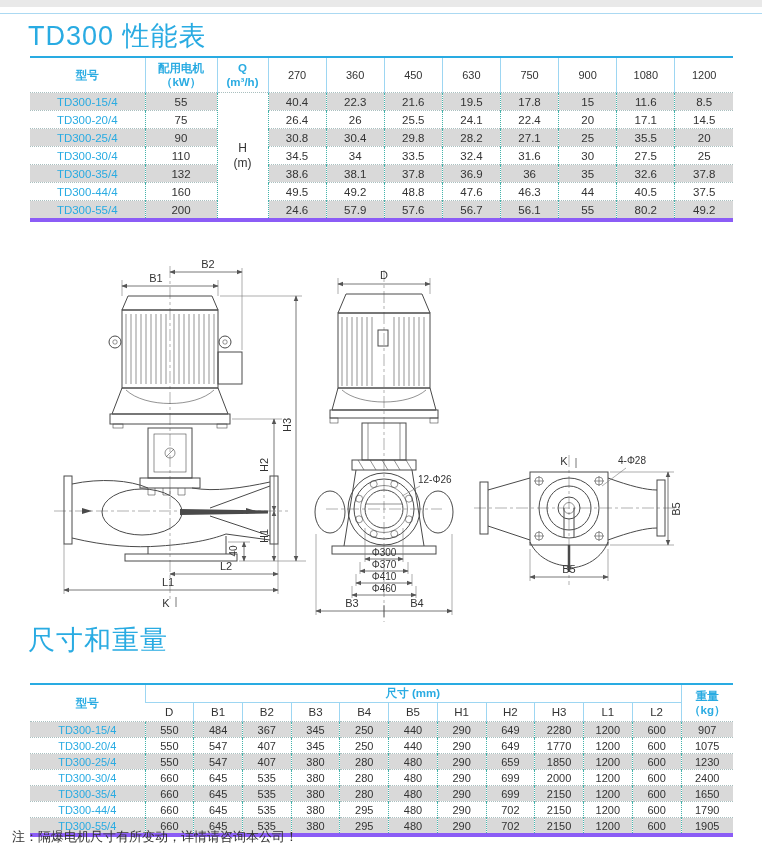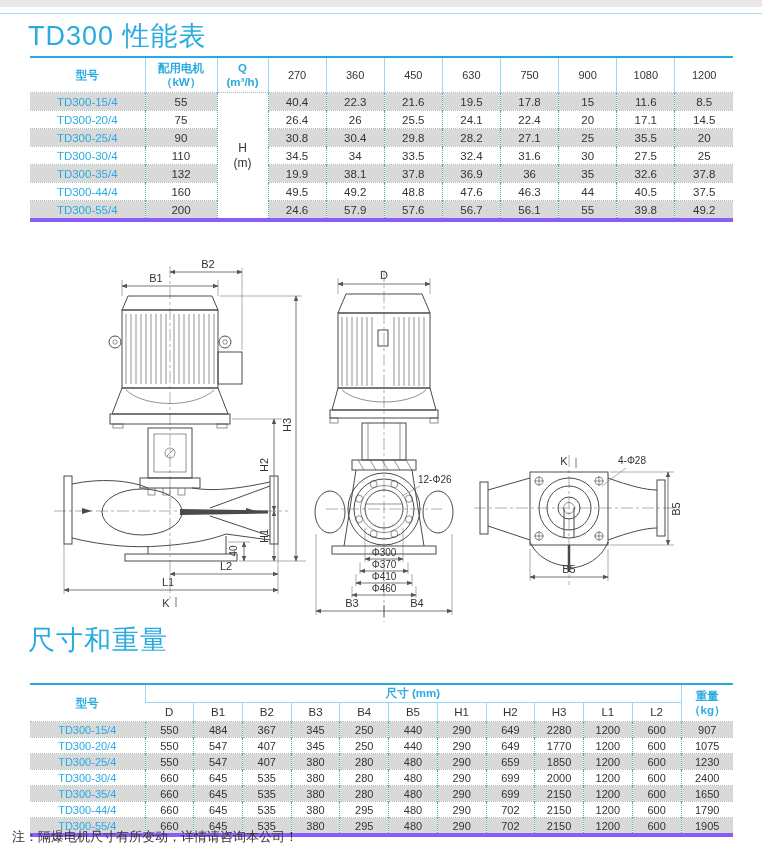--- a/index.html
+++ b/index.html
@@ -137,21 +137,21 @@
         <td>33.5</td>
         <td>32.4</td>
         <td>31.6</td>
         <td>30</td>
         <td>27.5</td>
         <td>25</td>
       </tr>
       <tr class="shade">
         <td class="model">TD300-35/4</td>
         <td>132</td>
-        <td>19.9</td>
+        <td>38.6</td>
         <td>38.1</td>
         <td>37.8</td>
         <td>36.9</td>
         <td>36</td>
         <td>35</td>
         <td>32.6</td>
         <td>37.8</td>
       </tr>
       <tr>
         <td class="model">TD300-44/4</td>
@@ -167,21 +167,21 @@
       </tr>
       <tr class="shade">
         <td class="model">TD300-55/4</td>
         <td>200</td>
         <td>24.6</td>
         <td>57.9</td>
         <td>57.6</td>
         <td>56.7</td>
         <td>56.1</td>
         <td>55</td>
-        <td>39.8</td>
+        <td>80.2</td>
         <td>49.2</td>
       </tr>
     </tbody>
 </table>
 
 <svg id="drawings" width="700" height="385" viewBox="0 0 700 385" xmlns="http://www.w3.org/2000/svg">
   <defs>
     <marker id="ar" viewBox="0 0 10 10" refX="9" refY="5" markerWidth="7.5" markerHeight="7.5" orient="auto-start-reverse">
       <path d="M0,1 L10,5 L0,9 z" fill="#555"></path>
     </marker>

